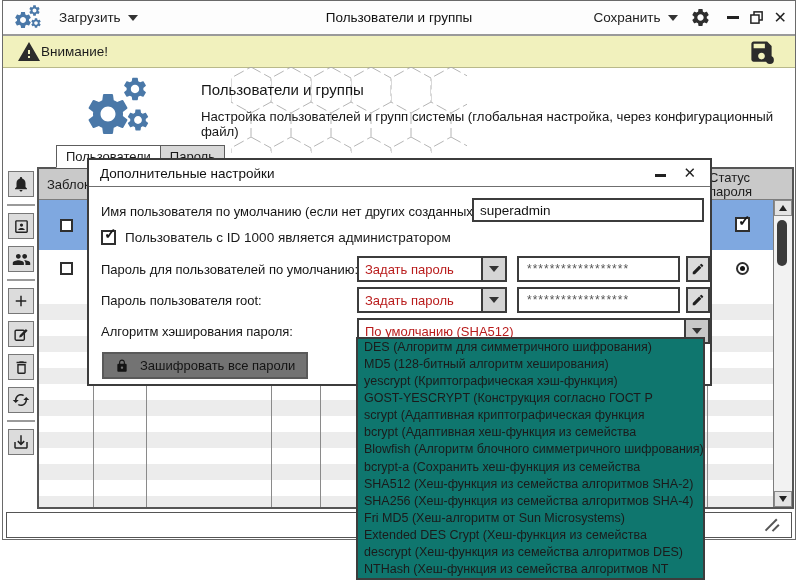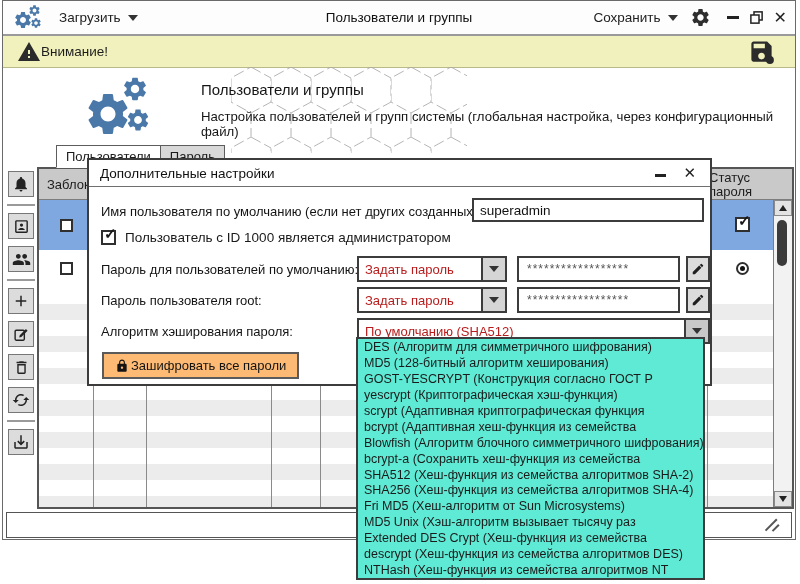--- a/index.html
+++ b/index.html
@@ -77,24 +77,24 @@
   .dlg-title-text{font-size:13.5px;margin-left:11px;color:#111;}
   .dlg-min{position:absolute;right:44px;top:14px;width:11px;height:3px;background:#222;}
   .dlg-close{position:absolute;right:14px;top:4px;font-size:15px;color:#222;}
   .dlg-label{position:absolute;left:12px;font-size:13px;color:#141414;white-space:nowrap;}
   .txt-input{position:absolute;height:24px;border:2px solid #3c3c3c;box-sizing:border-box;font-size:13.5px;font-family:"Liberation Sans",sans-serif;padding:0 6px;background:#fff;color:#111;}
   .combo{position:absolute;height:26px;border:2px solid #3c3c3c;box-sizing:border-box;background:#fff;display:flex;align-items:stretch;}
   .combo-text{flex:1;font-size:13px;padding:4px 0 0 6px;white-space:nowrap;overflow:hidden;color:#b91c1c;}
   .combo-arrow{width:22px;background:#d5d5d5;border-left:2px solid #3c3c3c;display:flex;align-items:center;justify-content:center;}
   .pw-field{position:absolute;height:26px;border:2px solid #3c3c3c;box-sizing:border-box;background:#fff;font-size:12px;letter-spacing:1px;color:#555;padding:4px 0 0 8px;overflow:hidden;white-space:nowrap;}
   .icon-btn{position:absolute;width:24px;height:26px;background:#dcdcdc;border:2px solid #3c3c3c;box-sizing:border-box;display:flex;align-items:center;justify-content:center;color:#1f1f1f;}
-  .enc-btn{position:absolute;left:13px;top:192px;height:27px;background:#fdba74;border:2px solid #5a5a5a;box-sizing:border-box;display:flex;align-items:center;gap:2px;padding:0 11px;font-size:13px;color:#141414;}
+  .enc-btn{position:absolute;left:13px;top:192px;height:27px;background:#737373;border:2px solid #5a5a5a;box-sizing:border-box;display:flex;align-items:center;gap:11px;padding:0 11px;font-size:13px;color:#141414;}
   .dlg-checkrow{position:absolute;left:12px;top:70px;display:flex;align-items:center;gap:9px;}
   
-  .ddlist{position:absolute;left:356px;top:337px;width:349px;height:243px;background:#5eead4;border:2px solid #3c3c3c;box-sizing:border-box;z-index:6;display:flex;flex-direction:column;}
+  .ddlist{position:absolute;left:356px;top:337px;width:349px;height:243px;background:#0f766e;border:2px solid #3c3c3c;box-sizing:border-box;z-index:6;display:flex;flex-direction:column;}
   .dd-item{flex:1;font-size:12.5px;line-height:15px;padding:1px 0 0 6px;white-space:nowrap;overflow:hidden;color:#1b1b1b;}
   svg{display:block;}
 </style>
 </head>
 <body>
 
 <svg width="0" height="0" style="position:absolute">
   <defs>
     <symbol id="i-gear" viewBox="0 0 24 24">
         <path fill="currentColor" d="M19.14 12.94c.04-.3.06-.61.06-.94 0-.32-.02-.64-.07-.94l2.03-1.58c.18-.14.23-.41.12-.61l-1.92-3.32c-.12-.22-.37-.29-.59-.22l-2.39.96c-.5-.38-1.03-.7-1.62-.94l-.36-2.54c-.04-.24-.24-.41-.48-.41h-3.84c-.24 0-.43.17-.47.41l-.36 2.54c-.59.24-1.13.57-1.62.94l-2.39-.96c-.22-.08-.47 0-.59.22L2.74 8.87c-.12.21-.08.47.12.61l2.03 1.58c-.05.3-.09.63-.09.94s.02.64.07.94l-2.03 1.58c-.18.14-.23.41-.12.61l1.92 3.32c.12.22.37.29.59.22l2.39-.96c.5.38 1.03.7 1.62.94l.36 2.54c.05.24.24.41.48.41h3.84c.24 0 .44-.17.47-.41l.36-2.54c.59-.24 1.13-.56 1.62-.94l2.39.96c.22.08.47 0 .59-.22l1.92-3.32c.12-.22.07-.47-.12-.61l-2.01-1.58zM12 15.6c-1.98 0-3.6-1.62-3.6-3.6s1.62-3.6 3.6-3.6 3.6 1.62 3.6 3.6-1.62 3.6-3.6 3.6z"></path>
@@ -361,26 +361,25 @@
     <svg width="14" height="14">
         <use href="#i-lock"></use>
       </svg>
     <span>Зашифровать все пароли</span>
   </div>
 </div>
 
 <div class="ddlist">
   <div class="dd-item">DES (Алгоритм для симметричного шифрования)</div>
   <div class="dd-item">MD5 (128-битный алгоритм хеширования)</div>
+  <div class="dd-item">yescrypt (Криптографическая хэш-функция)</div>
   <div class="dd-item">GOST-YESCRYPT (Конструкция согласно ГОСТ Р</div>
-  <div class="dd-item">yescrypt (Криптографическая хэш-функция)</div>
   <div class="dd-item">scrypt (Адаптивная криптографическая функция</div>
   <div class="dd-item">bcrypt (Адаптивная хеш-функция из семейства</div>
   <div class="dd-item">Blowfish (Алгоритм блочного симметричного шифрования)</div>
   <div class="dd-item">bcrypt-a (Сохранить хеш-функция из семейства</div>
   <div class="dd-item">SHA512 (Хеш-функция из семейства алгоритмов SHA-2)</div>
   <div class="dd-item">SHA256 (Хеш-функция из семейства алгоритмов SHA-4)</div>
   <div class="dd-item">Fri MD5 (Хеш-алгоритм от Sun Microsystems)</div>
-  <div class="dd-item">MD5 Unix (Хэш-алгоритм вызывает тысячу раз</div>
   <div class="dd-item">Extended DES Crypt (Хеш-функция из семейства</div>
   <div class="dd-item">descrypt (Хеш-функция из семейства алгоритмов DES)</div>
   <div class="dd-item">NTHash (Хеш-функция из семейства алгоритмов NT</div>
 </div>
 
 </body></html>

